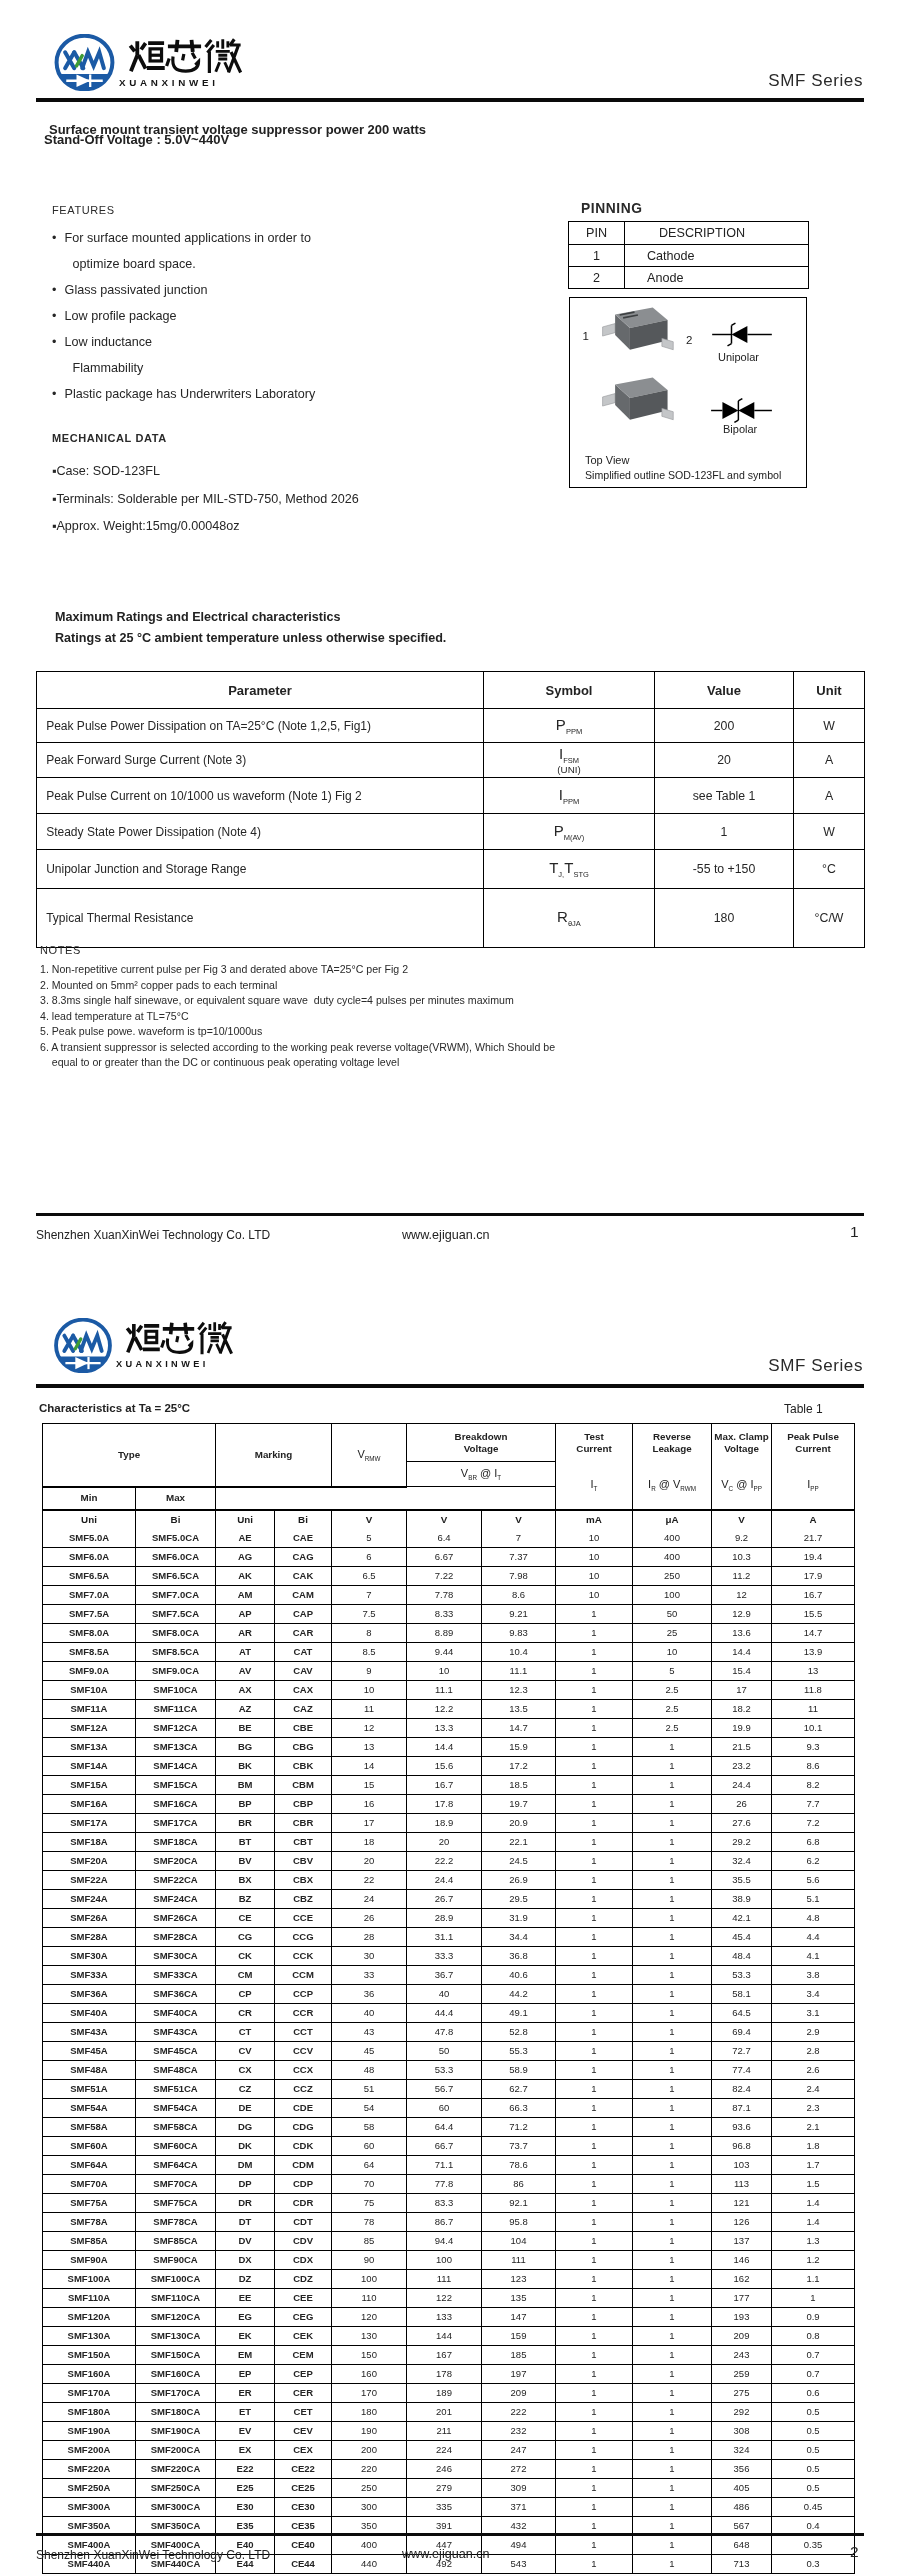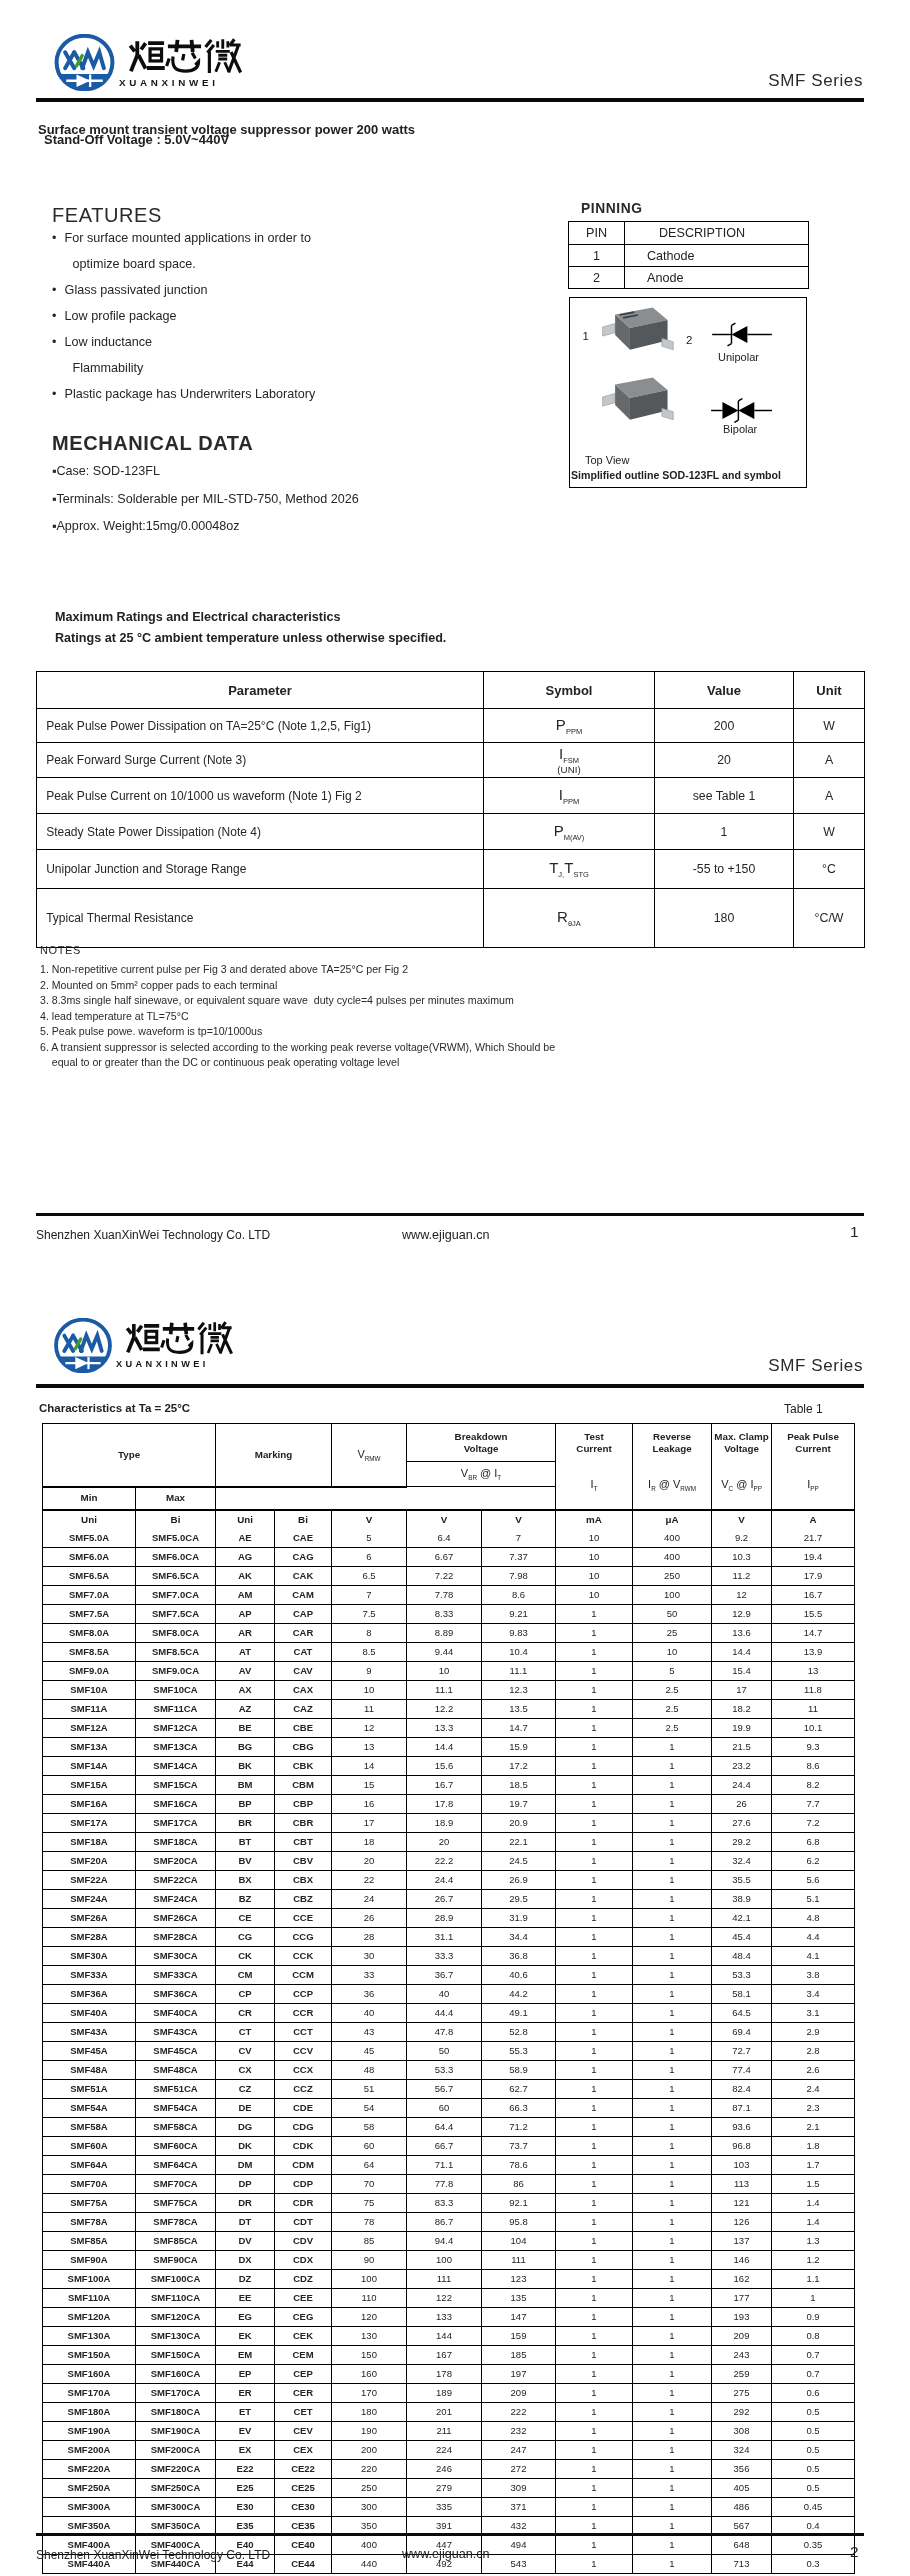--- a/index.html
+++ b/index.html
@@ -2,21 +2,21 @@
 <html style="font-size:9.2px"><head>
 <meta charset="utf-8">
 <style>
   html,body{margin:0;padding:0;background:#fff;}
   .canvas{position:relative;width:910px;height:2576px;background:#ffffff;
           font-family:"Liberation Sans", sans-serif;color:#1c1c1c;overflow:hidden;}
   .abs{position:absolute;}
   .rule{background:#0a0a0a;height:4px;}
   .series-title{font-size:17px;color:#2a2a2a;text-align:right;letter-spacing:0.6px;}
   .doc-title{font-size:13px;font-weight:bold;color:#222;}
-  .sec-head{font-size:20px;color:#2a2a2a;letter-spacing:0.6px;}
+  .sec-head{font-size:11px;color:#2a2a2a;letter-spacing:0.6px;}
   .sec-head.bold{font-weight:bold;}
   .feat-line{font-size:12.6px;color:#262626;height:26px;line-height:26px;white-space:pre;}
   .feat-line .bullet{display:inline-block;width:12.6px;}
   .feat-line.indent{padding-left:8px;}
   .mech-line{font-size:12.6px;color:#262626;height:27.5px;line-height:27.5px;white-space:pre;}
   .notes-head{font-size:11px;letter-spacing:0.6px;color:#2a2a2a;}
   .note-line{font-size:10.6px;line-height:15.5px;color:#2a2a2a;white-space:pre;}
   .brand-en{font-size:9.8px;letter-spacing:3.7px;color:#151515;font-weight:bold;}
 
   
@@ -99,21 +99,21 @@
       <path d="M130,3 L121,14 M134,11 L124,23 M127,21 L127,55" stroke-width="5"></path>
       <path d="M140,5 L140,15 M148,2 L148,17 M156,5 L156,15 M137,21 L159,21 M141,27 L155,27 M141,33 L155,33 M143,38 L137,53 M151,38 L158,53" stroke-width="4.5"></path>
       <path d="M166,2 L159,12 M159,11 L176,11 M172,13 L157,54 M161,22 L176,54" stroke-width="5"></path>
     </g>
   </svg>
   <div class="abs brand-en" style="left:119px;top:77px;">XUANXINWEI</div>
 
   <div class="abs series-title" style="left:688px;top:71px;width:175px;">SMF Series</div>
   <div class="abs rule" style="left:36px;top:98px;width:828px;"></div>
 
-  <div class="abs doc-title" style="left:38px;top:122px;">Surface mount transient  voltage suppressor power 200 watts</div>
+  <div class="abs doc-title" style="left:49px;top:122px;">Surface mount transient  voltage suppressor power 200 watts</div>
   <div class="abs doc-title" style="left:44px;top:132px;">Stand-Off Voltage :  5.0V~440V</div>
 
   <div class="abs sec-head" style="left:52px;top:204px;">FEATURES</div>
   <div class="abs" style="left:52px;top:225px;width:402px;">
       <div class="feat-line"><span class="bullet">•</span><span>For surface mounted applications in order to</span></div>
       <div class="feat-line indent"><span class="bullet"> </span><span>optimize board space.</span></div>
       <div class="feat-line"><span class="bullet">•</span><span>Glass passivated junction</span></div>
       <div class="feat-line"><span class="bullet">•</span><span>Low profile package</span></div>
       <div class="feat-line"><span class="bullet">•</span><span>Low inductance</span></div>
       <div class="feat-line indent"><span class="bullet"> </span><span>Flammability</span></div>
@@ -189,21 +189,21 @@
         <line x1="48" y1="5" x2="55" y2="1"></line>
         <line x1="48" y1="39" x2="41" y2="43"></line>
         <line x1="76" y1="22" x2="107" y2="22"></line>
       </g>
       <polygon points="20,7 20,37 48,22" fill="#000"></polygon>
       <polygon points="76,7 76,37 48,22" fill="#000"></polygon>
     </svg>
     <div class="abs pkg-label" style="left:153px;top:125px;font-size:11px;">Bipolar</div>
 
     <div class="abs pkg-label" style="left:15px;top:156px;font-size:11px;">Top View</div>
-    <div class="abs pkg-caption" style="left:1px;top:171px;font-weight:bold;">Simplified outline SOD-123FL and symbol</div>
+    <div class="abs pkg-caption" style="left:15px;top:171px;">Simplified outline SOD-123FL and symbol</div>
   </div>
 
   <div class="abs ratings-title" style="left:55px;top:610px;">Maximum Ratings and Electrical characteristics</div>
   <div class="abs ratings-title" style="left:55px;top:631px;">Ratings at 25 °C ambient temperature unless otherwise specified.</div>
 
   <table class="abs rat-table" style="left:36px;top:671px;">
     <colgroup>
         <col style="width:447px">
         <col style="width:171px">
         <col style="width:139px">

